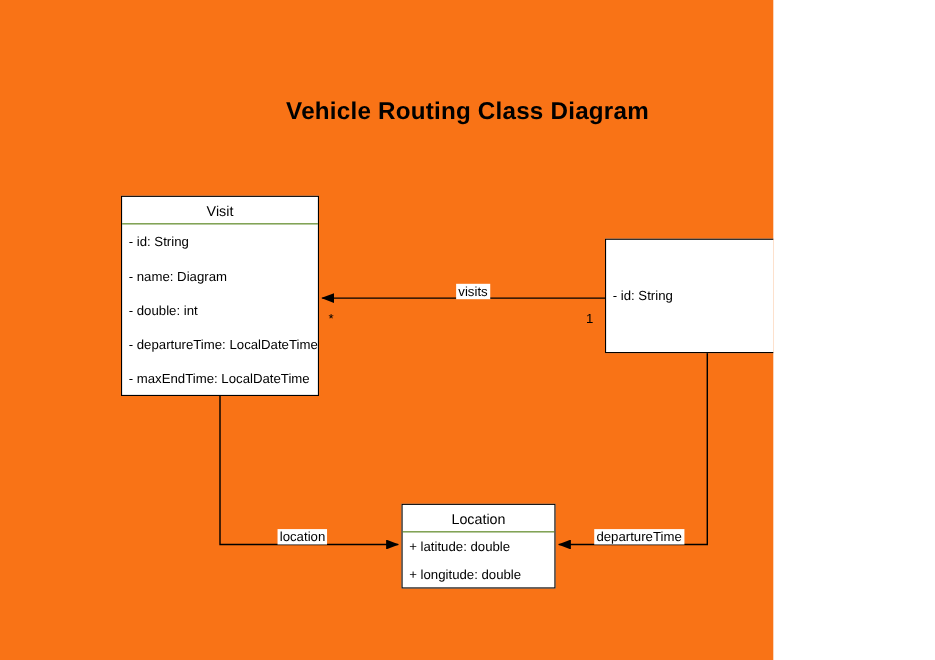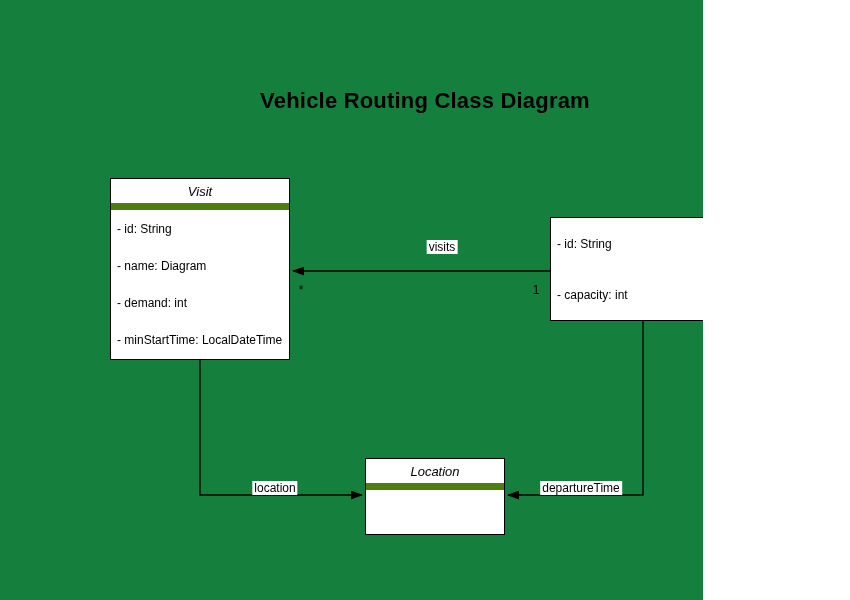--- a/index.html
+++ b/index.html
@@ -10,21 +10,21 @@
   body {
     width: 850px;
     height: 600px;
     font-family: "Liberation Sans", sans-serif;
     color: #000000;
   }
   .canvas {
     position: relative;
     width: 703px;
     height: 600px;
-    background: #15803d;
+    background: #f97316;
     overflow: hidden;
   }
   .diagram-title {
     position: absolute;
     left: 0;
     top: 88px;
     width: 850px;
     text-align: center;
     font-size: 22px;
     font-weight: bold;
@@ -39,27 +39,26 @@
   .class-box {
     position: absolute;
     background: #ffffff;
     border: 1px solid #000000;
     box-sizing: border-box;
     display: flex;
     flex-direction: column;
   }
   .class-header {
     flex: 0 0 24px;
-    border-bottom: 7px solid #4d7c0f;
+    border-bottom: 1px solid #4d7c0f;
     display: flex;
     align-items: center;
     justify-content: center;
     font-size: 13px;
     white-space: nowrap;
-    font-style: italic;
   }
   .class-attrs {
     flex: 1 1 auto;
     display: flex;
     flex-direction: column;
   }
   .attr-row {
     flex: 1 1 auto;
     display: flex;
     align-items: center;
@@ -77,21 +76,21 @@
   }
   .multiplicity {
     position: absolute;
     transform: translate(-50%, -50%);
     font-size: 12px;
     white-space: nowrap;
   }
   #box-visit    { left: 110px; top: 178px; width: 180px; height: 182px; }
   #box-vehicle  { left: 550px; top: 217px; width: 190px; height: 104px; }
   #box-location { left: 365px; top: 458px; width: 140px; height: 77px;  }
-  #label-visits        { left: 430px; top: 247px; margin-left: 12px; }
+  #label-visits        { left: 430px; top: 265px; }
   #mult-visits-target  { left: 301px; top: 290px; }
   #mult-visits-source  { left: 536px; top: 290px; }
   #label-location      { left: 275px; top: 488px; }
   #label-homelocation  { left: 581px; top: 488px; }
 </style>
 </head>
 <body>
 
 <div class="canvas">
 
@@ -106,34 +105,38 @@
     <line x1="550" y1="271" x2="293" y2="271" stroke="#000000" stroke-width="1.3" marker-end="url(#arrowhead)"></line>
     <polyline points="200,360 200,495 362,495" fill="none" stroke="#000000" stroke-width="1.3" marker-end="url(#arrowhead)"></polyline>
     <polyline points="643,321 643,495 508,495" fill="none" stroke="#000000" stroke-width="1.3" marker-end="url(#arrowhead)"></polyline>
   </svg>
 
   <div id="box-visit" class="class-box">
     <div class="class-header">Visit</div>
     <div class="class-attrs">
       <div class="attr-row">- id: String</div>
       <div class="attr-row">- name: Diagram</div>
-      <div class="attr-row">- demand: int</div>
-      <div class="attr-row">- minStartTime: LocalDateTime</div>
+      <div class="attr-row">- double: int</div>
+      <div class="attr-row">- departureTime: LocalDateTime</div>
+      <div class="attr-row">- maxEndTime: LocalDateTime</div>
     </div>
   </div>
 
   <div id="box-vehicle" class="class-box">
     <div class="class-attrs">
       <div class="attr-row">- id: String</div>
-      <div class="attr-row">- capacity: int</div>
     </div>
   </div>
 
   <div id="box-location" class="class-box">
     <div class="class-header">Location</div>
+    <div class="class-attrs">
+      <div class="attr-row">+ latitude: double</div>
+      <div class="attr-row">+ longitude: double</div>
+    </div>
   </div>
 
   <div id="label-visits" class="edge-label">visits</div>
   <div id="mult-visits-target" class="multiplicity">*</div>
   <div id="mult-visits-source" class="multiplicity">1</div>
   <div id="label-location" class="edge-label">location</div>
   <div id="label-homelocation" class="edge-label">departureTime</div>
 
 </div>
 

